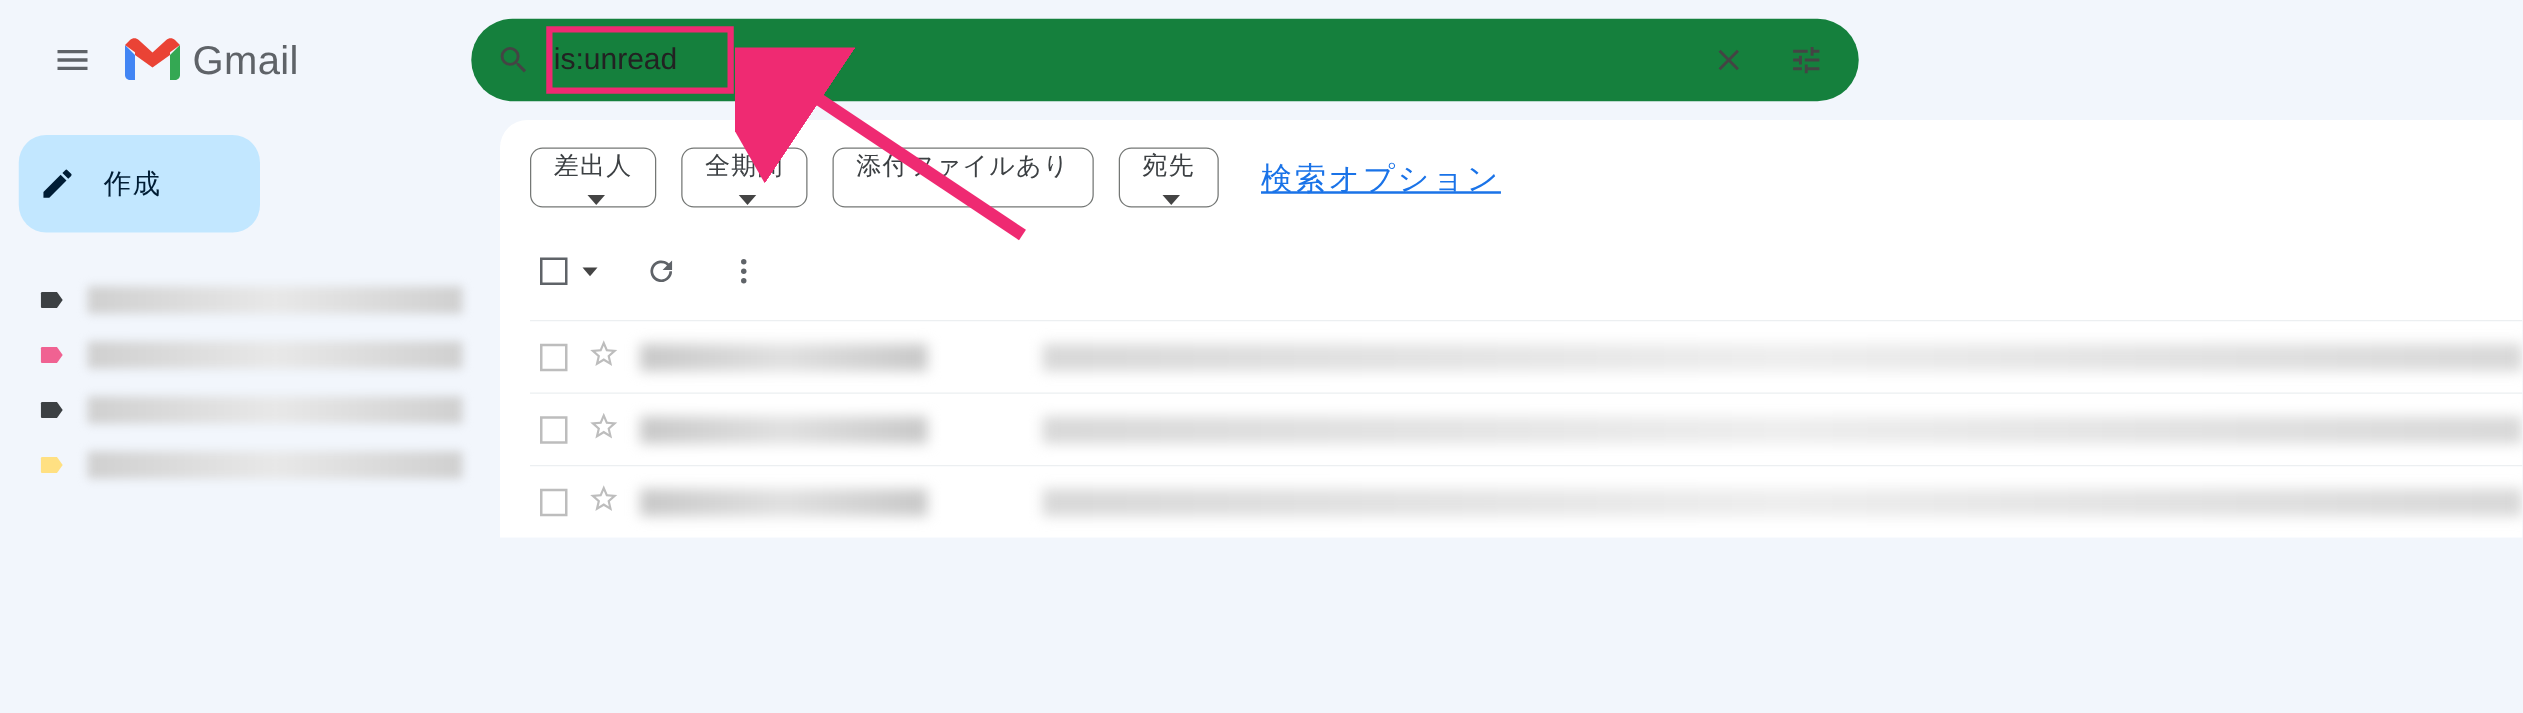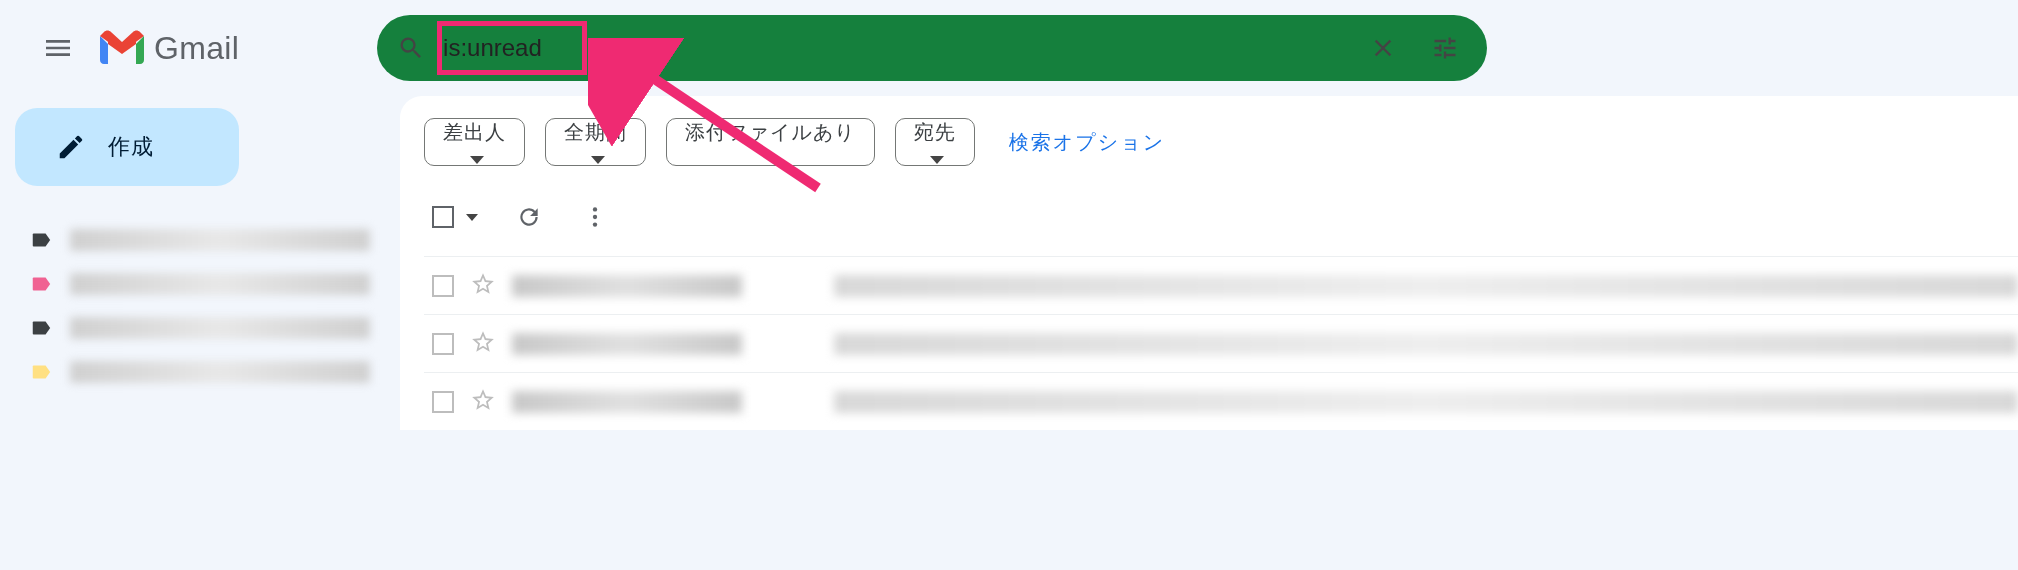--- a/index.html
+++ b/index.html
@@ -59,28 +59,28 @@
     left: 588px;
     top: 38px;
     pointer-events:none;
   }
 
   .body-row { display:flex; }
 
   .sidebar { width: 400px; padding-top: 12px;}
   .compose-btn {
     margin-left: 15px;
-    width: 224px;
+    width: 193px;
     height: 78px;
     background: #c2e7ff;
     border-radius: 22px;
     display:flex;
     align-items:center;
     gap: 22px;
-    padding-left: 41px;
+    padding-left: 16px;
     cursor:pointer;
   }
   .compose-btn svg { width:30px; height:30px; }
   .compose-btn span { font-size: 22px; color:#001d35; font-weight: 500; letter-spacing:1px;}
 
   .labels { margin-top: 32px; padding-left: 30px;}
   .label-item { display:flex; align-items:center; height:44px; gap:18px; border-radius: 0 22px 22px 0; padding-right: 30px;}
   .label-item .tag-icon { width:22px; height:22px;}
   .label-item .blur-text { flex:1; height:22px; background: linear-gradient(90deg, #d0d0d0, #e8e8e8, #d0d0d0); border-radius:2px; filter: blur(4px);}
 
@@ -95,21 +95,21 @@
     align-items:center;
     padding: 0 18px;
     gap: 10px;
     font-size: 20px;
     color:#3c4043;
     cursor:pointer;
     letter-spacing: 1px;
     flex-direction: column;
   }
   .chip .tri { width:0; height:0; border-left:7px solid transparent; border-right:7px solid transparent; border-top:8px solid #444; margin-left:4px;}
-  .search-options-link { color:#1a73e8; font-size:20px; margin-left: 14px; cursor:pointer; letter-spacing:2px; font-weight:500;}
+  .search-options-link { color:#1a73e8; font-size:25px; margin-left: 14px; cursor:pointer; letter-spacing:2px; font-weight:500;text-decoration:underline;}
 
   .toolbar { display:flex; align-items:center; gap: 36px; margin-top: 36px; padding-left: 8px;}
   .toolbar .select-all { display:flex; align-items:center; gap:6px; cursor:pointer;}
   .toolbar .select-all .box { width:22px; height:22px; border:2.5px solid #5f6368;}
   .toolbar .select-all .tri { width:0; height:0; border-left:6px solid transparent; border-right:6px solid transparent; border-top:7px solid #444; margin-left:6px;}
   .toolbar .icon-btn { width:30px; height:30px; display:flex; align-items:center; justify-content:center; cursor:pointer; color:#5f6368;}
   .toolbar .icon-btn svg { width:26px; height:26px;}
 
   .mail-list { margin-top: 24px;}
   .mail-row {

